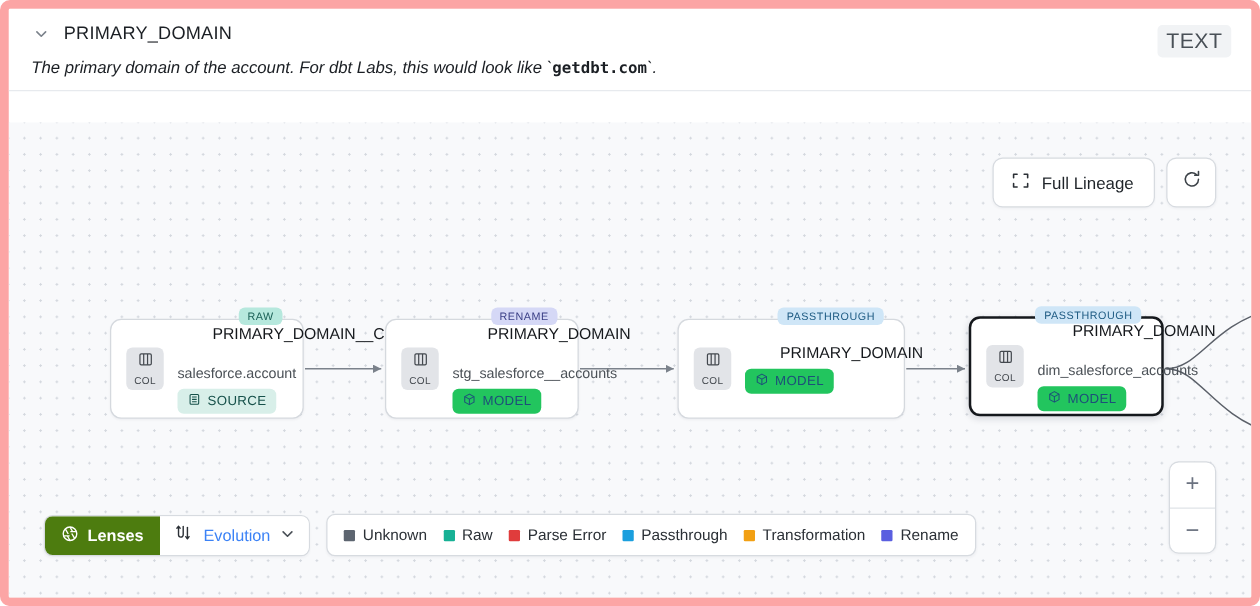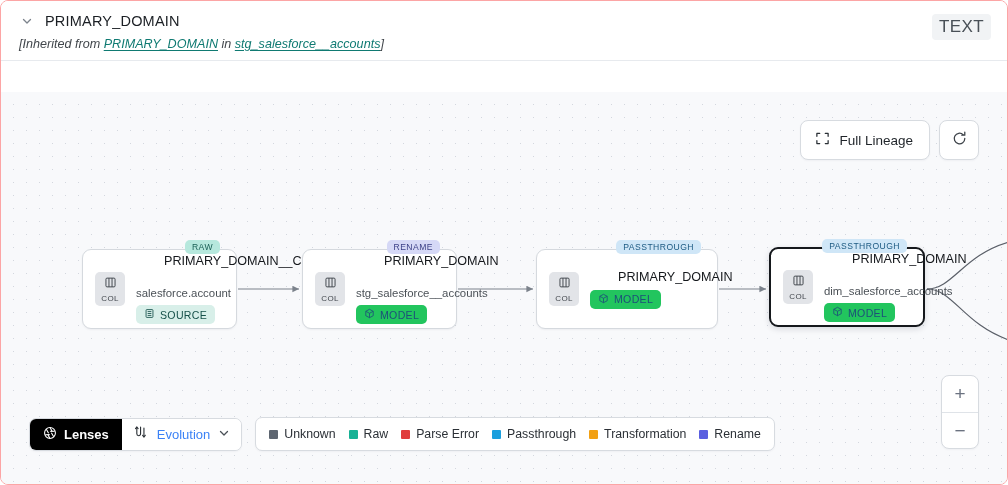--- a/index.html
+++ b/index.html
@@ -7,21 +7,21 @@
   html, body {
     width: 1008px; height: 485px;
     background: #ffffff;
     font-family: "Liberation Sans", sans-serif;
     -webkit-font-smoothing: antialiased;
   }
   .panel {
     position: relative;
     width: 1008px; height: 485px;
     background: #ffffff;
-    border: 1px solid #fca5a5;
+    border: 7px solid #fca5a5;
     border-radius: 8px;
     overflow: hidden;
   }
 
   
   .header { position: relative; padding: 12px 18px 10px 18px; background: #fff; }
   .hdr-row { display: flex; align-items: center; gap: 10px; }
   .chevron {
     width: 16px; height: 16px; flex: 0 0 16px;
     display: flex; align-items: center; justify-content: center;
@@ -133,21 +133,21 @@
 
   
   .bottom-bar { position: absolute; left: 28px; bottom: 33px; display: flex; align-items: center; gap: 13px; }
   .seg-group {
     display: flex; align-items: center; height: 33px;
     border: 1px solid #d7dbe0; border-radius: 7px; overflow: hidden;
     background: #fff; box-shadow: 0 1px 2px rgba(16,24,40,.04);
   }
   .seg-lenses {
     display: flex; align-items: center; gap: 7px; height: 100%;
-    padding: 0 13px; background: #000000; color: #fff;
+    padding: 0 13px; background: #4d7c0f; color: #fff;
     font-size: 13px; font-weight: bold; cursor: pointer;
   }
   .seg-evolution {
     display: flex; align-items: center; gap: 8px; height: 100%;
     padding: 0 11px 0 12px; color: #3b82f6; font-size: 13px; cursor: pointer; background: #fff;
   }
   .legend {
     display: flex; align-items: center; gap: 13px; height: 33px;
     padding: 16px 13px; background: #fff;
     border: 1px solid #d7dbe0; border-radius: 7px;
@@ -166,24 +166,24 @@
       <span class="chevron">
         <svg width="12" height="12" viewBox="0 0 12 12" fill="none" stroke="#7b828b" stroke-width="1.3" stroke-linecap="round" stroke-linejoin="round">
             <path d="M2.5 4.5 L6 8 L9.5 4.5"></path>
           </svg>
       </span>
       <span class="title">PRIMARY_DOMAIN</span>
     </div>
 
     <div class="text-badge">TEXT</div>
 
-
-    <div class="inherit">
-      <span>[Inherited from </span><a>PRIMARY_DOMAIN</a><span> in </span><a>stg_salesforce__accounts</a><span>]</span>
-    </div>
+    <div class="desc">
+      <span>The primary domain of the account. For dbt Labs, this would look like `</span><span class="code">getdbt.com</span><span>`.</span>
+    </div>
+
 
     <div class="hdr-rule"></div>
   </div>
 
   <div class="canvas">
 
     <svg class="edges">
       <defs>
         <marker id="arw" markerWidth="7" markerHeight="7" refX="6" refY="3" orient="auto">
           <path d="M0,0 L6,3 L0,6 z" fill="#7b828b"></path>

